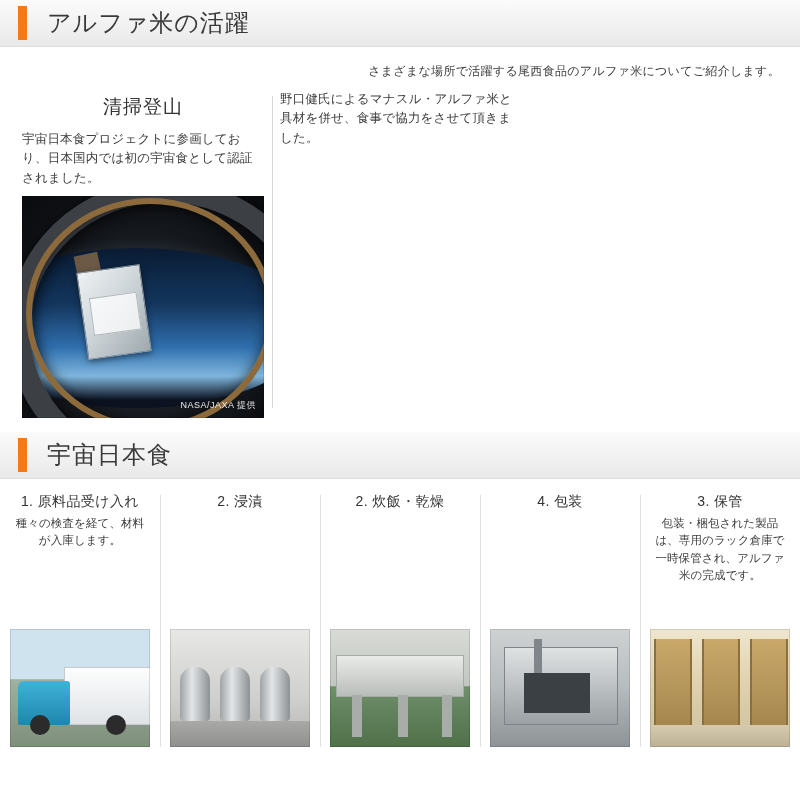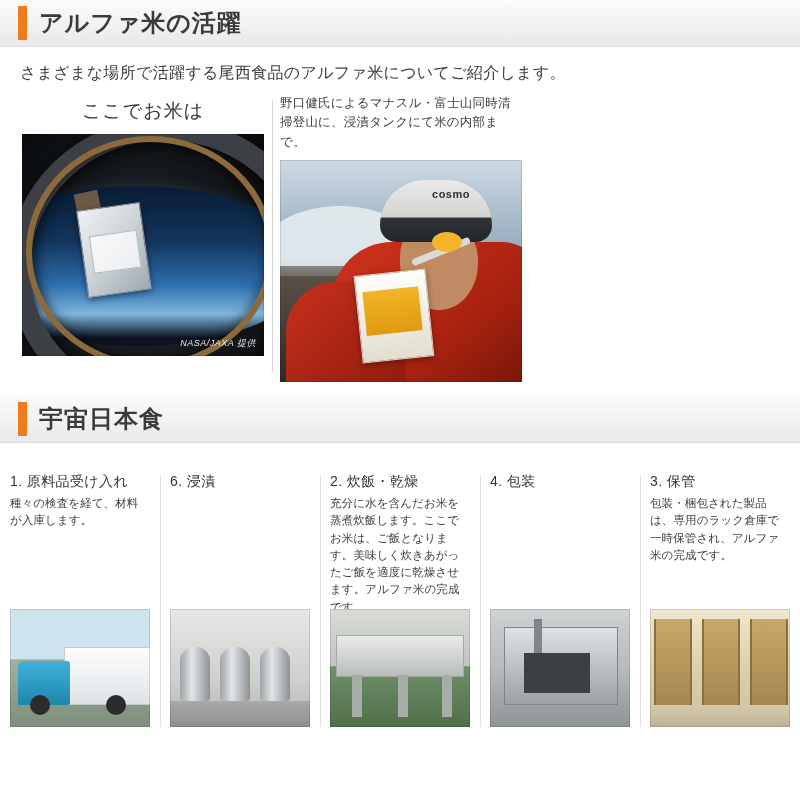--- a/index.html
+++ b/index.html
@@ -30,33 +30,34 @@
     border-bottom: 1px solid #dddddd;
   }
   .section-head .accent {
     width: 9px;
     background: #f07b1c;
     margin: 6px 0 6px 18px;
   }
   .section-head .title {
     display: flex;
     align-items: center;
-    padding-left: 12px;
+    padding-left: 20px;
     font-size: 24px;
     letter-spacing: 1px;
     color: #3a3a3a;
-    font-weight: bold;
+    font-weight: normal;
   }
 
   
   .intro {
-    padding: 16px 32px 10px 20px;
-    font-size: 16px;
+    padding: 16px 20px 10px 20px;
+    font-size: 12px;
     color: #3c3c3c;
     letter-spacing: 0.3px;
+    text-align: right;
   }
   .cards {
     display: flex;
     padding: 0 14px 14px 14px;
     gap: 0;
   }
   .card {
     width: 258px;
     padding: 0 8px;
     box-sizing: border-box;
@@ -164,21 +165,20 @@
     height: 26px;
     background: #6c5a46;
     transform: rotate(-12deg);
   }
   .photo-credit {
     position: absolute;
     right: 8px;
     bottom: 6px;
     font-size: 9px;
     color: #e8e8e8;
-    font-style: italic;
     letter-spacing: 0.5px;
   }
 
   
   .photo-mountain {
     background: linear-gradient(to bottom, #b9cbd8 0%, #9fb4c4 38%, #6d6257 55%, #3b3631 100%);
   }
   .photo-mountain .sky {
     position: absolute;
     inset: 0 0 55% 0;
@@ -341,21 +341,22 @@
     left: 104px;
     top: 38px;
     width: 78px;
     height: 34px;
     background: radial-gradient(ellipse at 40% 70%, rgba(255,255,255,0.95), rgba(255,255,255,0) 70%);
   }
 
   
   .steps {
     display: flex;
-    padding: 26px 0 0 0;
+    padding: 10px 0 0 0;
+    text-align: center;
   }
   .step {
     width: 160px;
     box-sizing: border-box;
     padding: 0 10px;
     position: relative;
   }
   .step + .step::before {
     content: "";
     position: absolute;
@@ -528,49 +529,36 @@
   <div class="section-head">
     <div class="accent"></div>
     <div class="title">アルファ米の活躍</div>
   </div>
 
   <div class="intro">さまざまな場所で活躍する尾西食品のアルファ米についてご紹介します。</div>
 
   <div class="cards">
 
     <div class="card">
-      <div class="card-title">ここでお米は</div>
+      <div class="card-title">清掃登山</div>
+      <div class="card-text">宇宙日本食プロジェクトに参画しており、日本国内では初の宇宙食として認証されました。</div>
       <div class="card-photo photo-space">
         <div class="glow"></div>
         <div class="earth"></div>
         <div class="pouch-shadow"></div>
         <div class="pouch"></div>
         <div class="ring-outer"></div>
         <div class="ring-inner"></div>
         <div class="photo-credit">NASA/JAXA 提供</div>
         <div class="photo-frame-border"></div>
       </div>
     </div>
 
     <div class="card">
-      <div class="card-text">野口健氏によるマナスル・富士山同時清掃登山に、浸漬タンクにて米の内部まで。</div>
-      <div class="card-photo photo-mountain">
-        <div class="sky"></div>
-        <div class="snow"></div>
-        <div class="ground"></div>
-        <div class="jacket"></div>
-        <div class="face"></div>
-        <div class="hat"></div>
-        <div class="hat-text">cosmo</div>
-        <div class="jacket2"></div>
-        <div class="bowl"></div>
-        <div class="spoon"></div>
-        <div class="food"></div>
-        <div class="photo-frame-border"></div>
-      </div>
+      <div class="card-text">野口健氏によるマナスル・アルファ米と具材を併せ、食事で協力をさせて頂きました。</div>
     </div>
 
 
   </div>
 
   <div class="section-head">
     <div class="accent"></div>
     <div class="title">宇宙日本食</div>
   </div>
 
@@ -582,33 +570,32 @@
       <div class="step-photo sp-truck">
         <div class="box"></div>
         <div class="cab"></div>
         <div class="wheel w1"></div>
         <div class="wheel w2"></div>
         <div class="photo-frame-border"></div>
       </div>
     </div>
 
     <div class="step">
-      <div class="step-title">6. 浸漬</div>
+      <div class="step-title">2. 浸漬</div>
       <div class="step-photo sp-tank">
         <div class="floor"></div>
         <div class="t t1"></div>
         <div class="t t2"></div>
         <div class="t t3"></div>
         <div class="photo-frame-border"></div>
       </div>
     </div>
 
     <div class="step">
       <div class="step-title">2. 炊飯・乾燥</div>
-      <div class="step-text">充分に水を含んだお米を蒸煮炊飯します。ここでお米は、ご飯となります。美味しく炊きあがったご飯を適度に乾燥させます。アルファ米の完成です。</div>
       <div class="step-photo sp-cook">
         <div class="line"></div>
         <div class="post p1"></div>
         <div class="post p2"></div>
         <div class="post p3"></div>
         <div class="photo-frame-border"></div>
       </div>
     </div>
 
     <div class="step">

